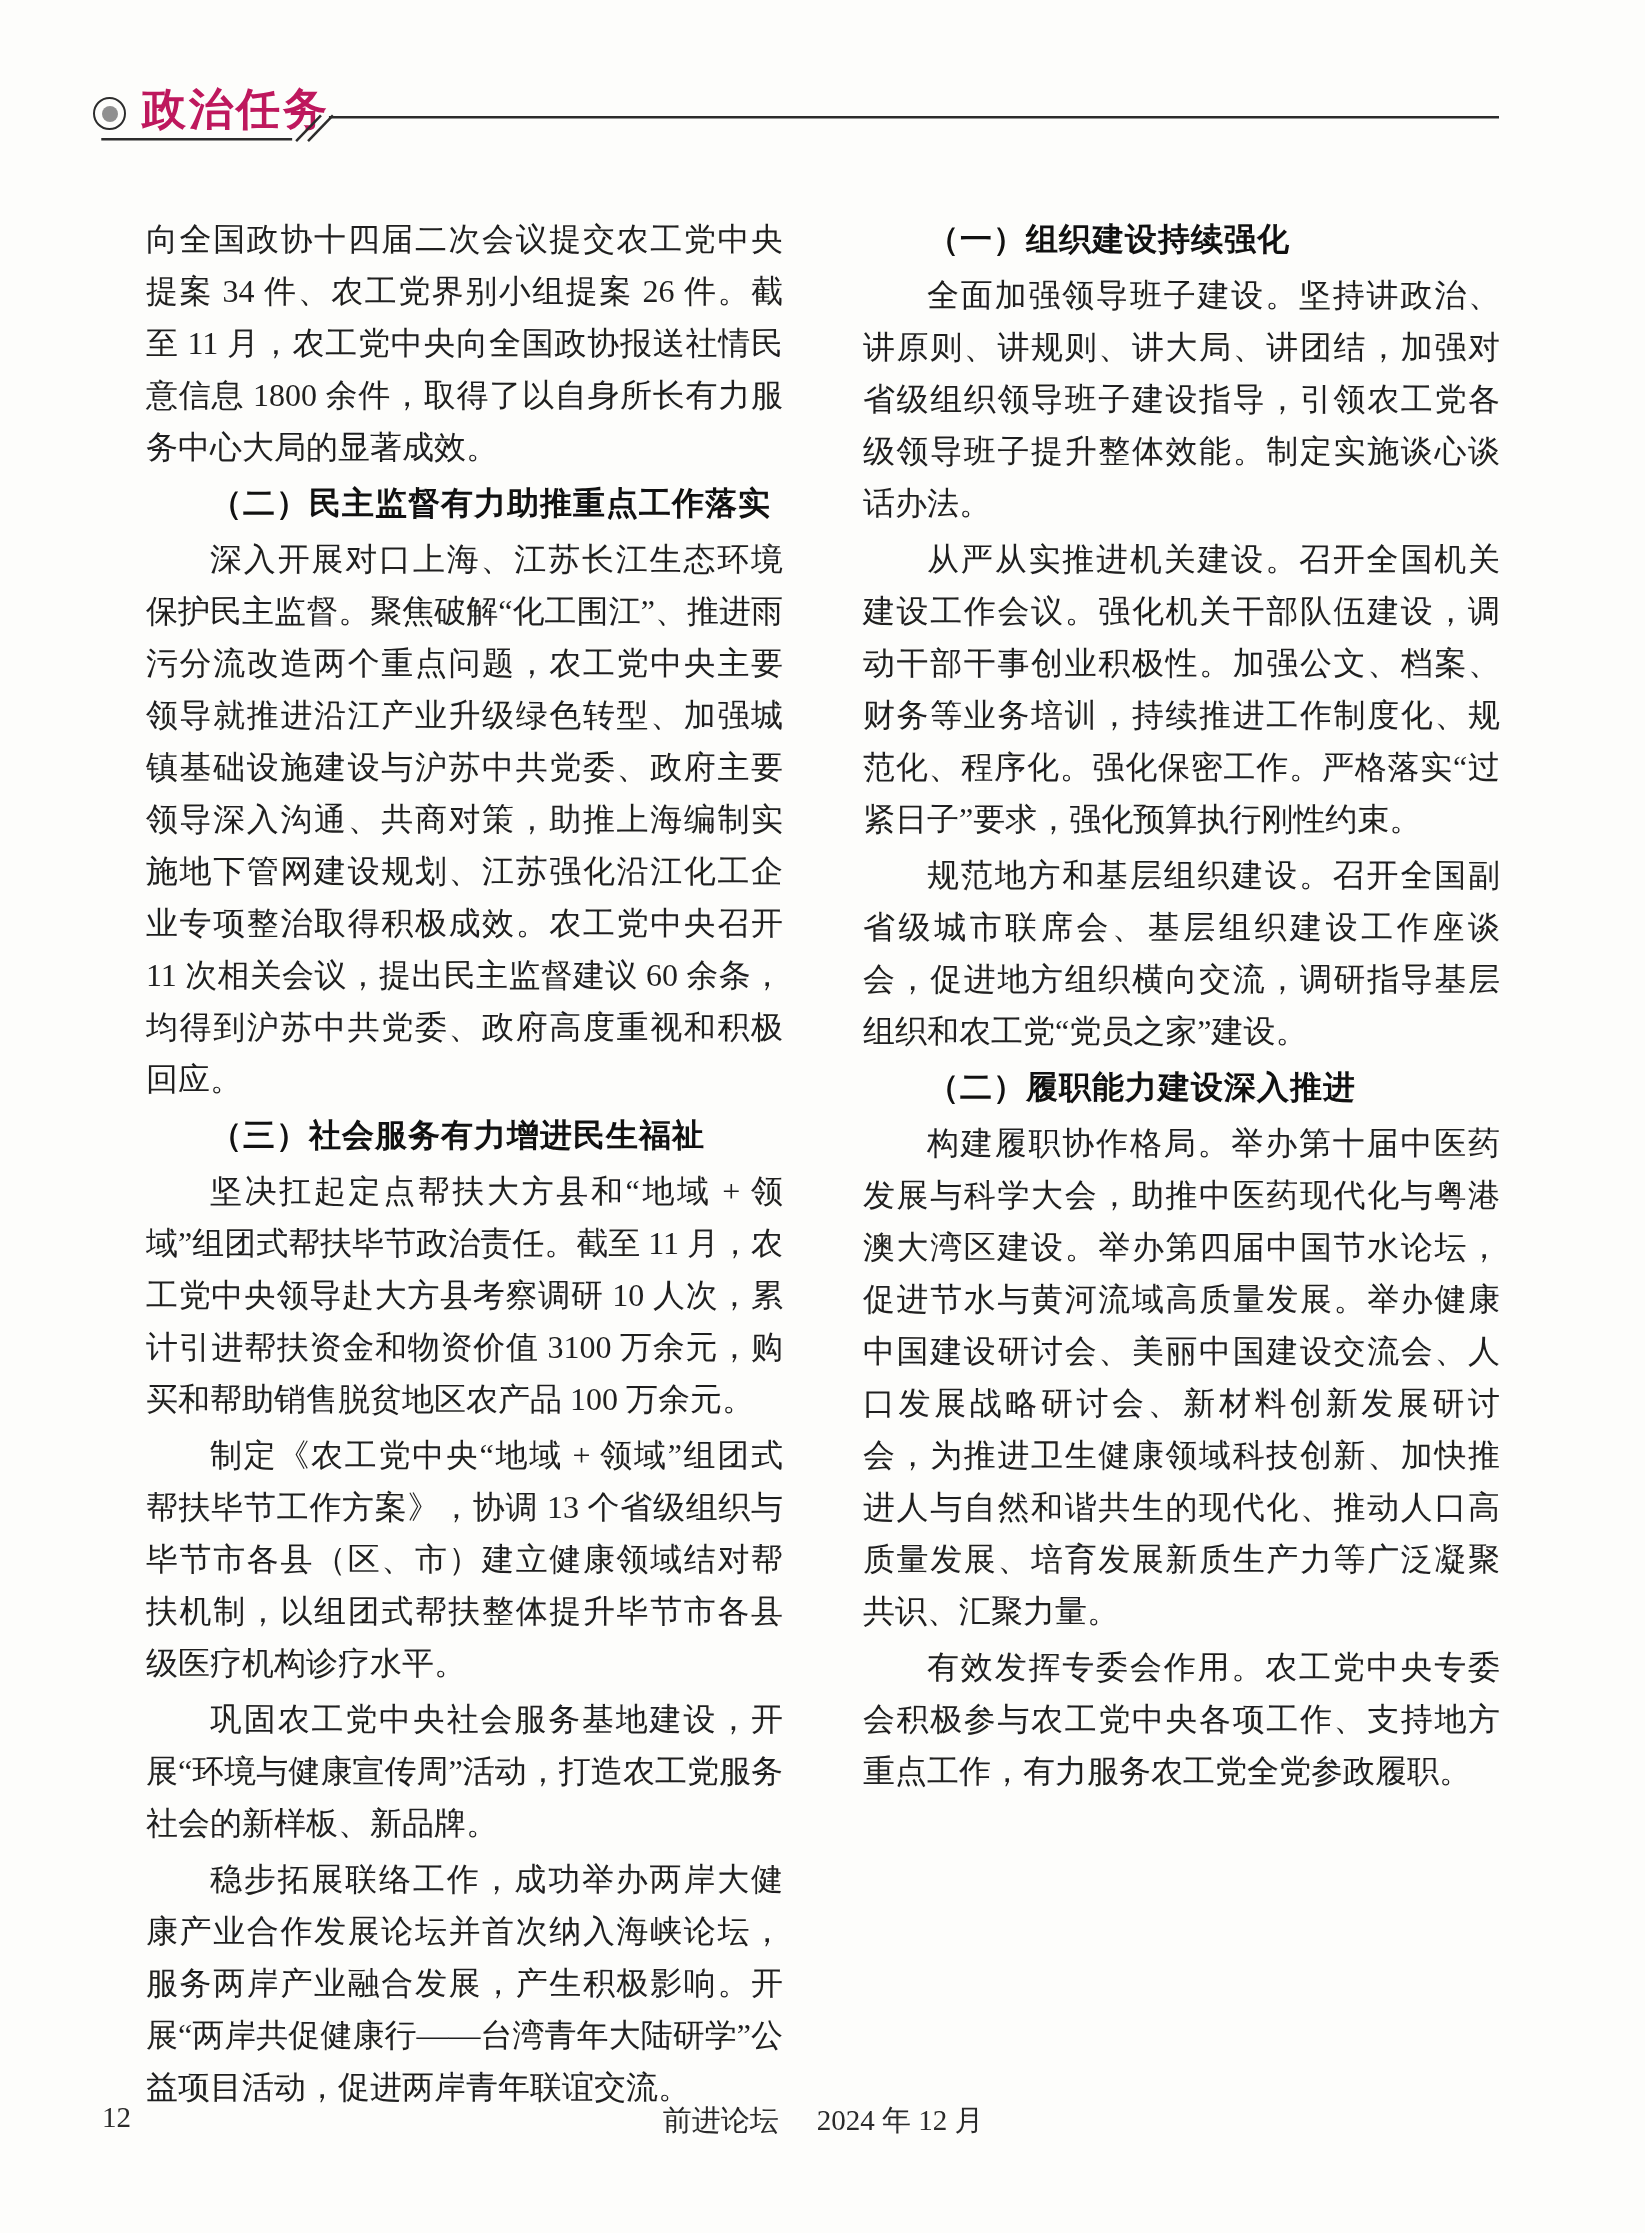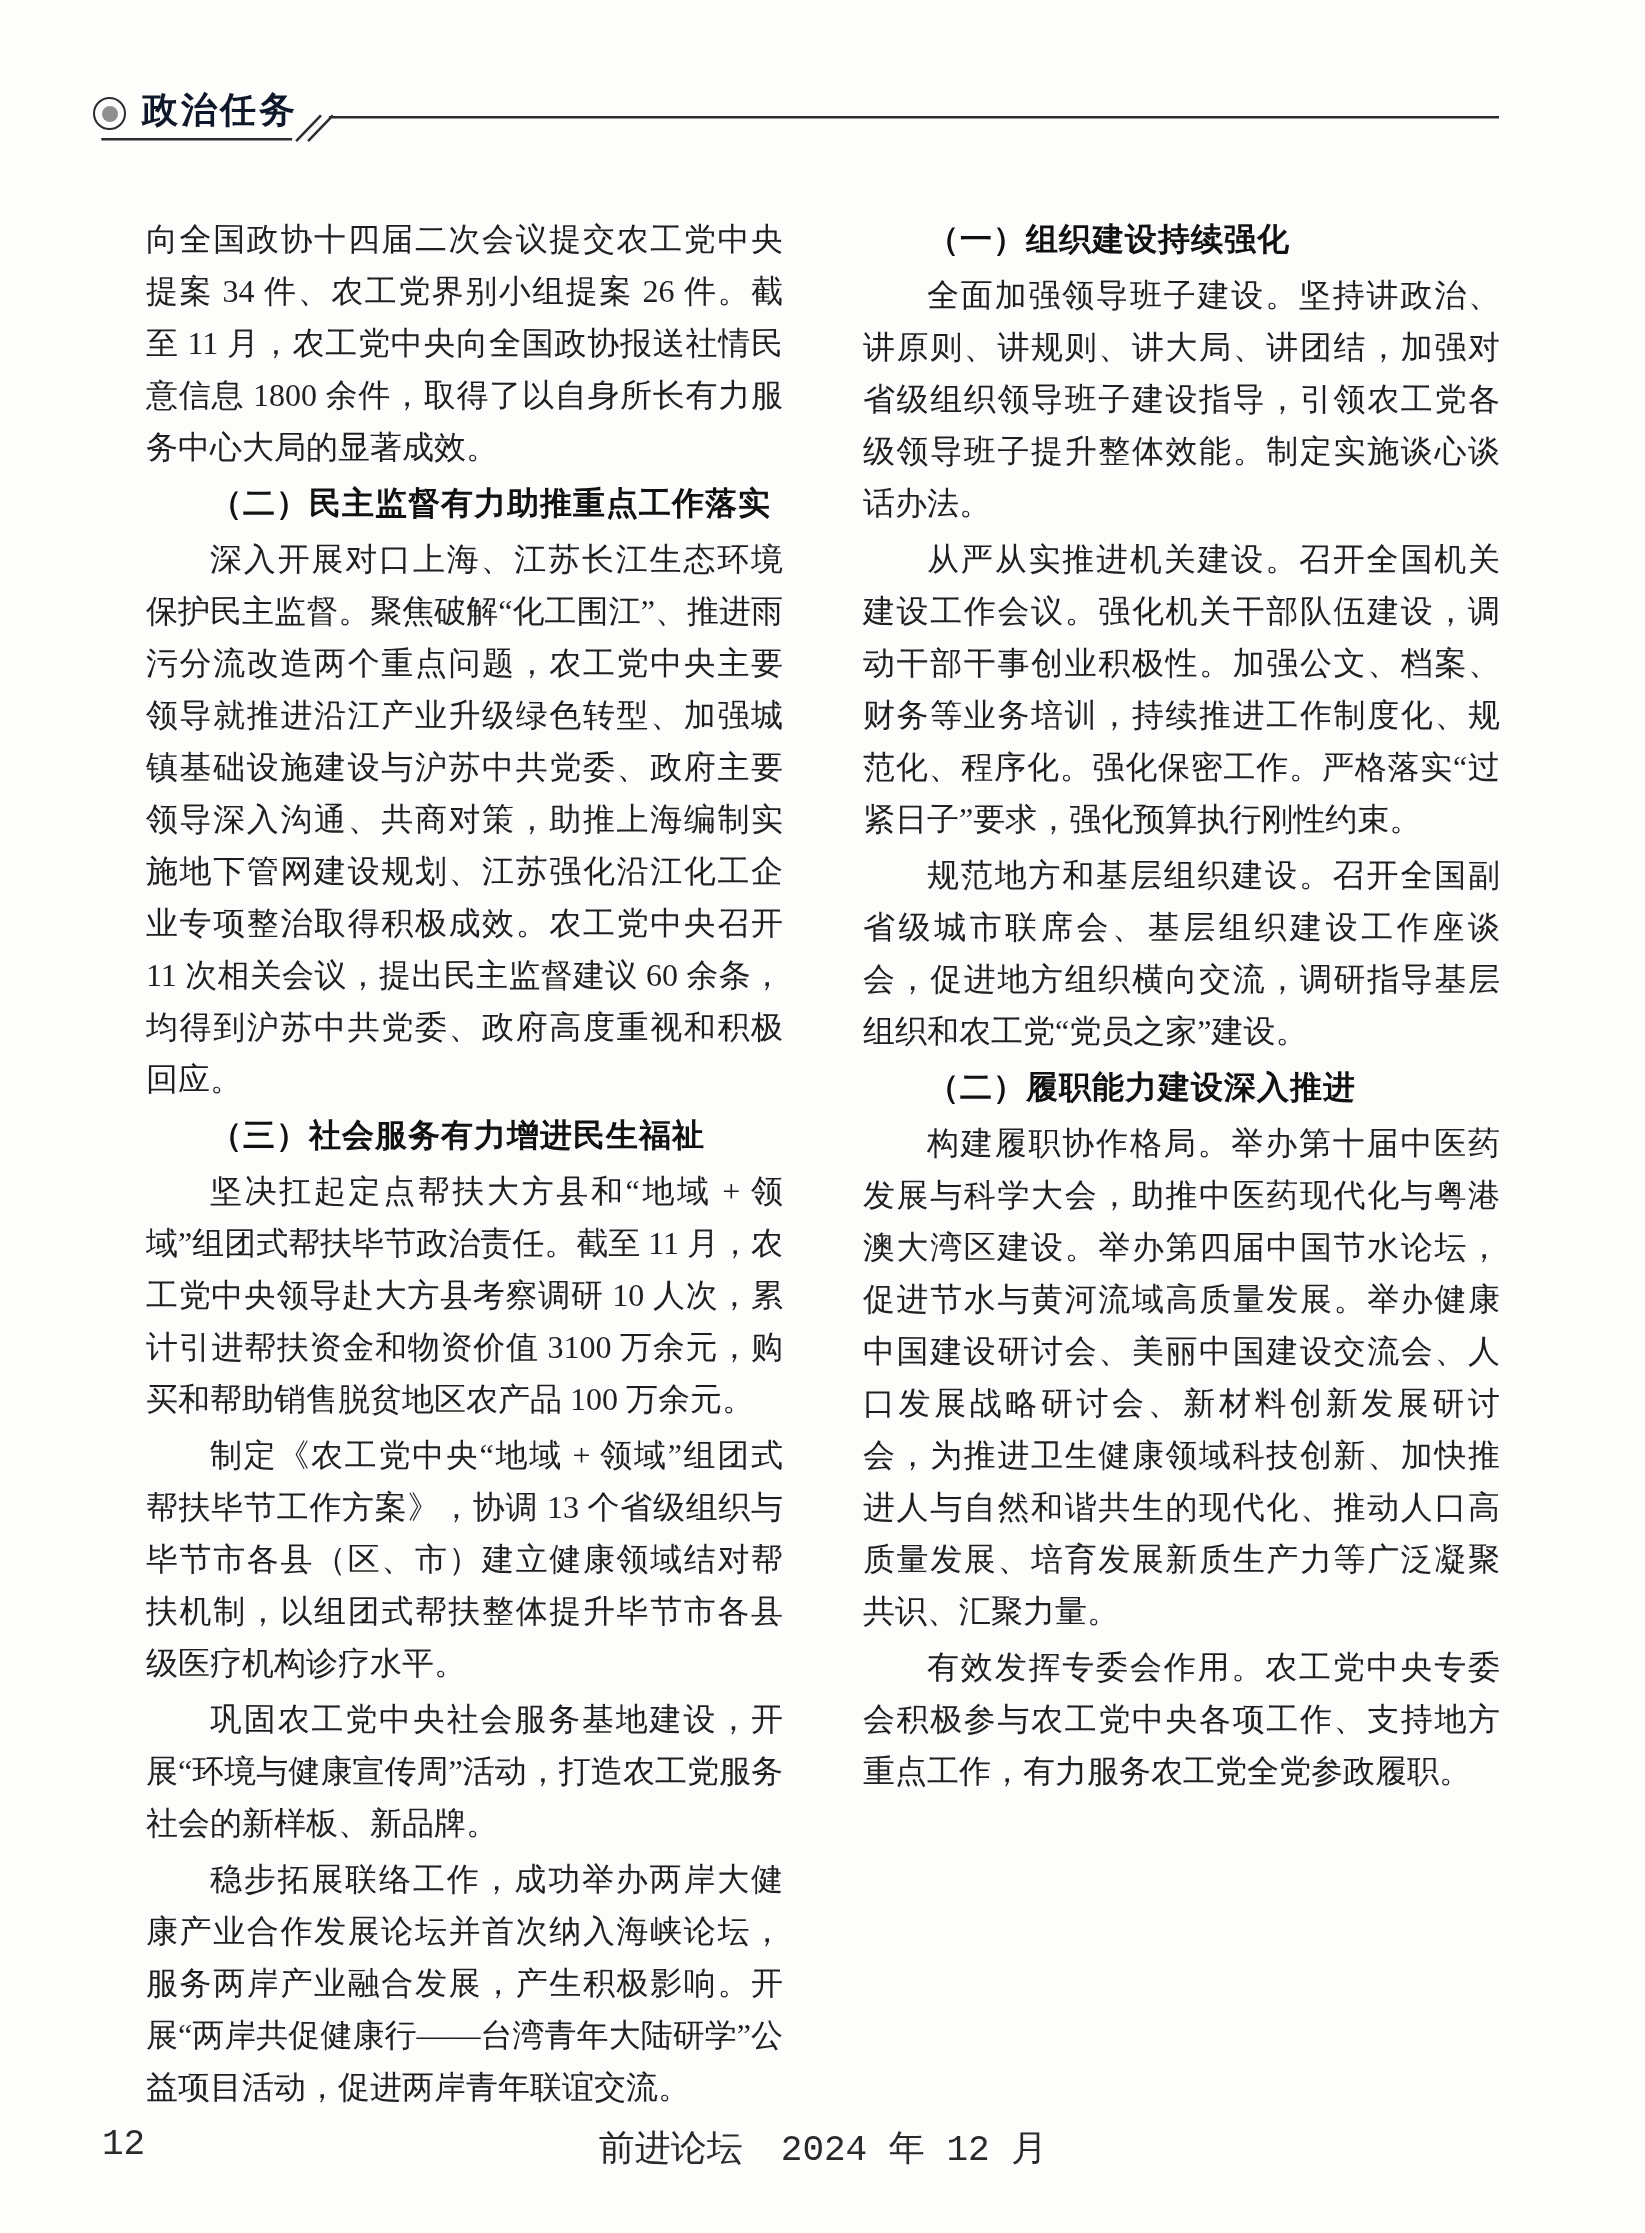--- a/index.html
+++ b/index.html
@@ -22,22 +22,22 @@
     border: 2.5px solid #2c2c2c; border-radius: 50%;
     box-sizing: border-box;
   }
   .bullseye .dot {
     position: absolute; left: 50%; top: 50%;
     width: 16px; height: 16px; margin: -8px 0 0 -8px;
     background: #8f8f8f; border-radius: 50%;
   }
   .column-label {
     position: absolute; left: 142px; top: 88px; margin: 0;
-    font-size: 36px; font-weight: 700; letter-spacing: 3px;
-    color: #0f172a; line-height: 44px;
+    font-size: 44px; font-weight: 700; letter-spacing: 3px;
+    color: #be185d; line-height: 44px;
   }
   .header-rule { position: absolute; left: 0; top: 0; width: 1646px; height: 169px; }
 
   
   .col {
     position: absolute; top: 209px; width: 645px;
     font-size: 32px; line-height: 52px;
     text-align: justify;
   }
   .col-left  { left: 142px; }
@@ -53,22 +53,22 @@
     font-family: "Liberation Sans", "DejaVu Sans", sans-serif;
     font-weight: 700; color: #000;
     font-size: 37px; line-height: 50px;
     text-indent: 2em; letter-spacing: 1px;
     margin: 26px 0 16px 0 !important;
   }
 
   
   .page-footer {
     position: absolute; left: 0; top: 2097px; width: 100%; height: 44px;
-    font-family: Liberation Mono, monospace;
-    font-size: 36px; color: #2a2a2a; margin-top: 23px;
+    font-family: Liberation Serif, serif;
+    font-size: 29px; color: #2a2a2a;
   }
   .page-number { position: absolute; left: 102px; top: 4px; }
   .footer-center { position: absolute; left: 0; width: 100%; top: 4px; text-align: center; }
   .footer-center .issue { margin-left: 38px; }
 </style>
 </head>
 <body>
 
 <div class="page">
 

